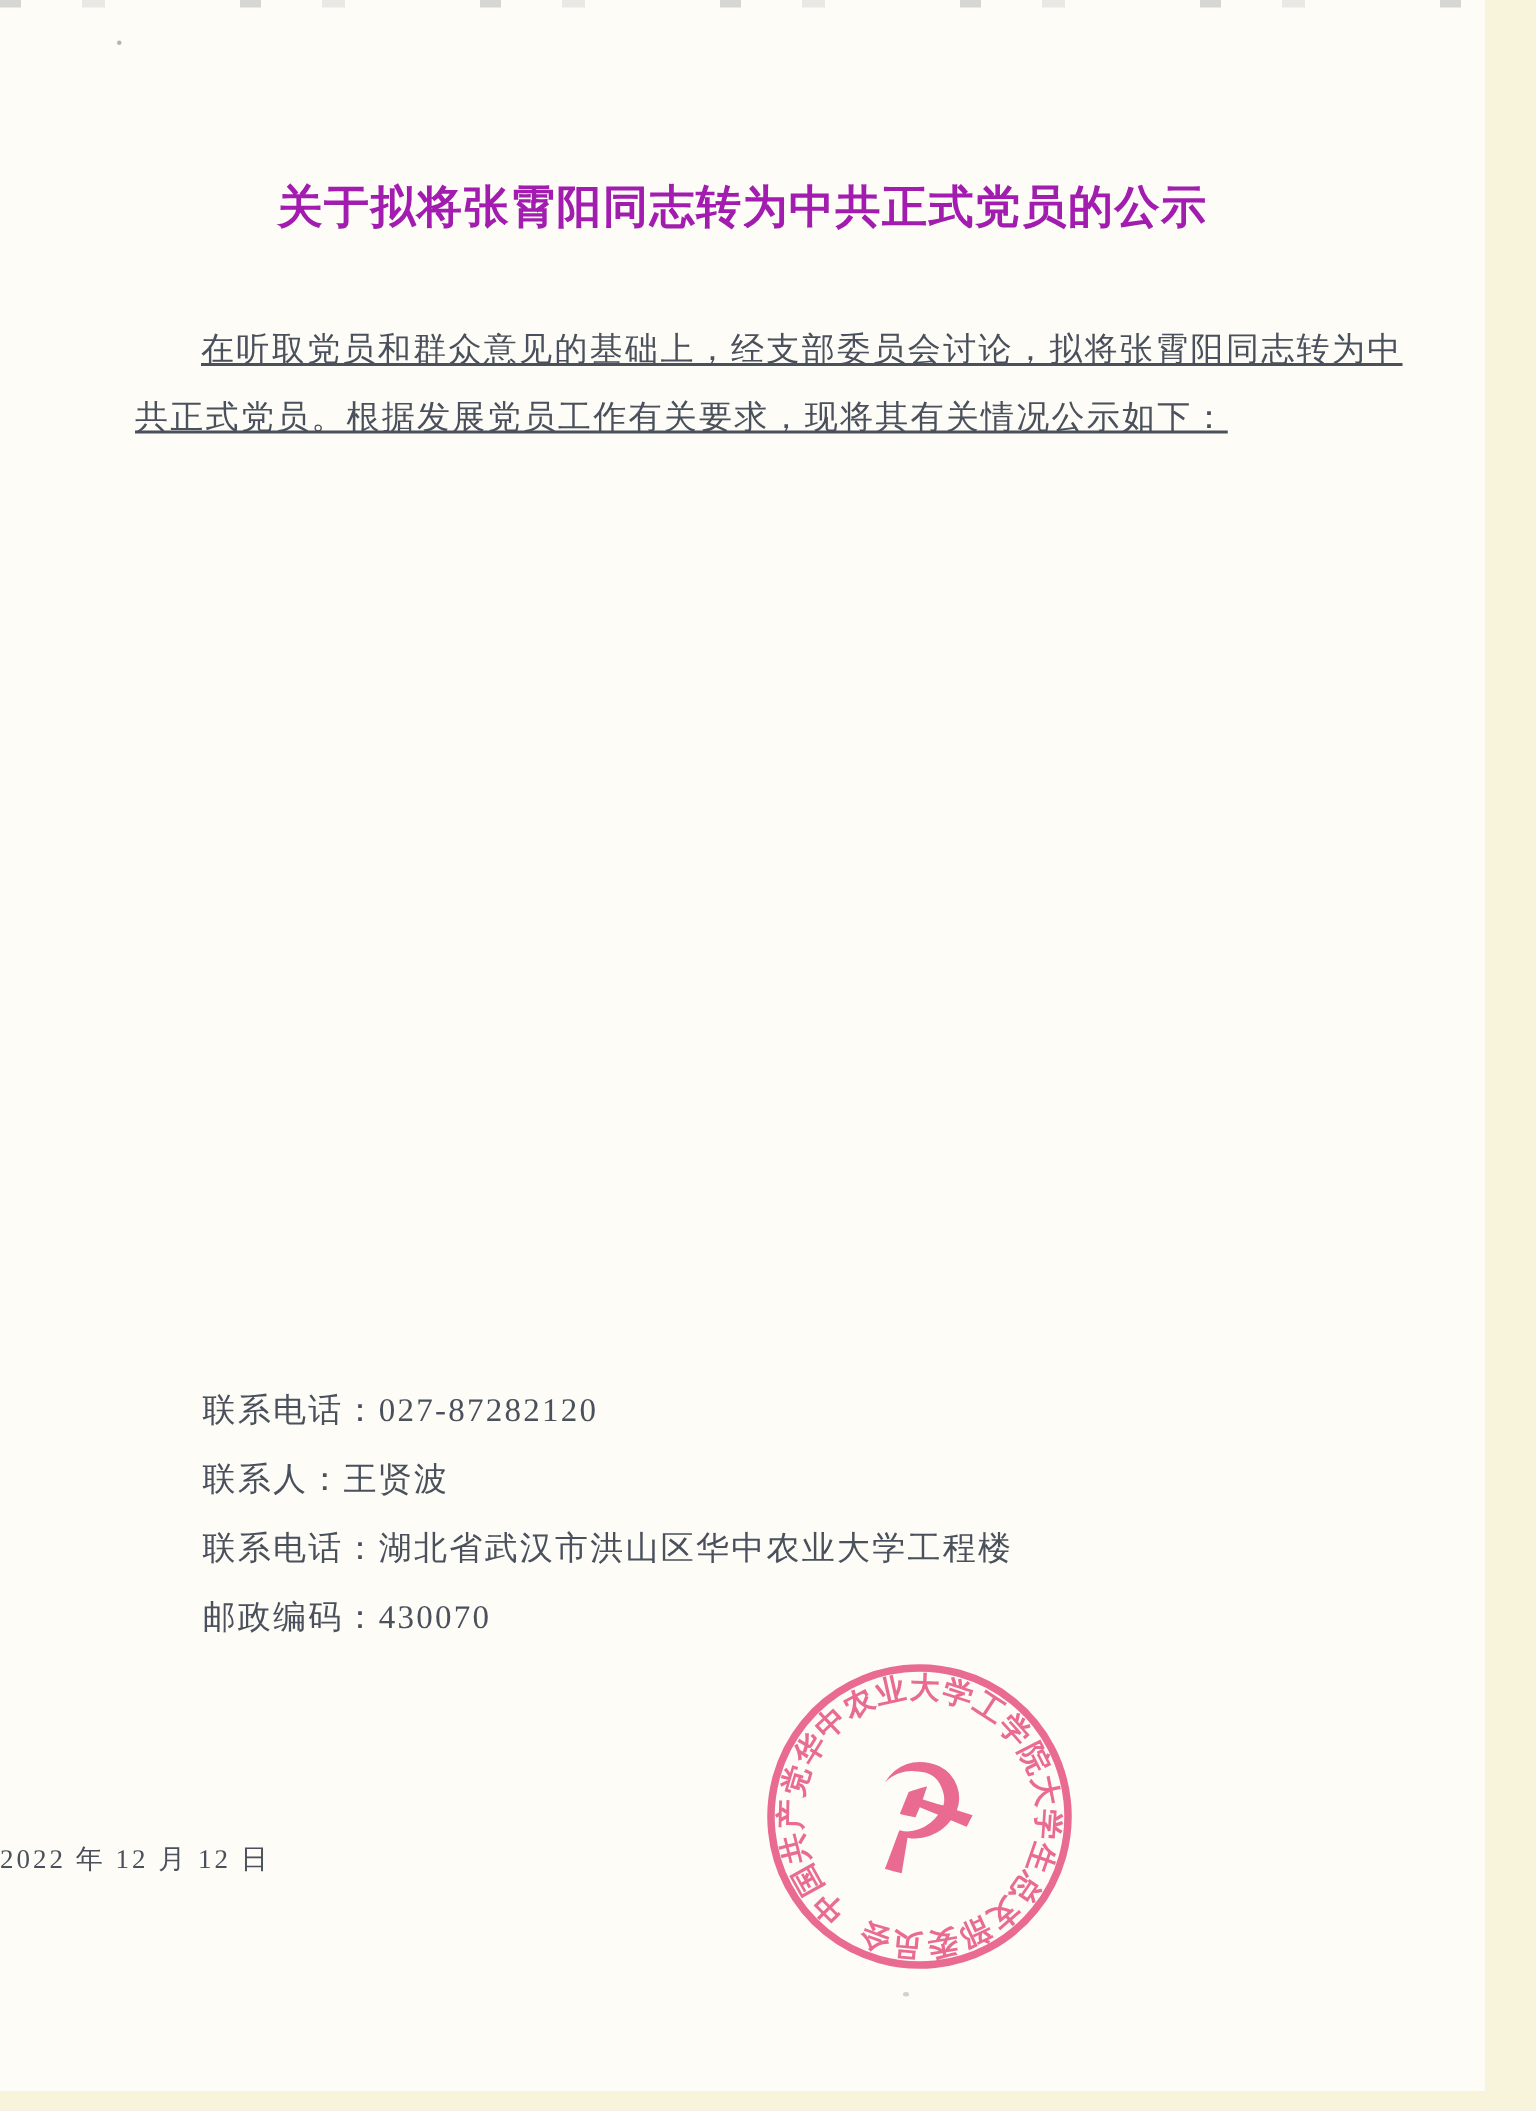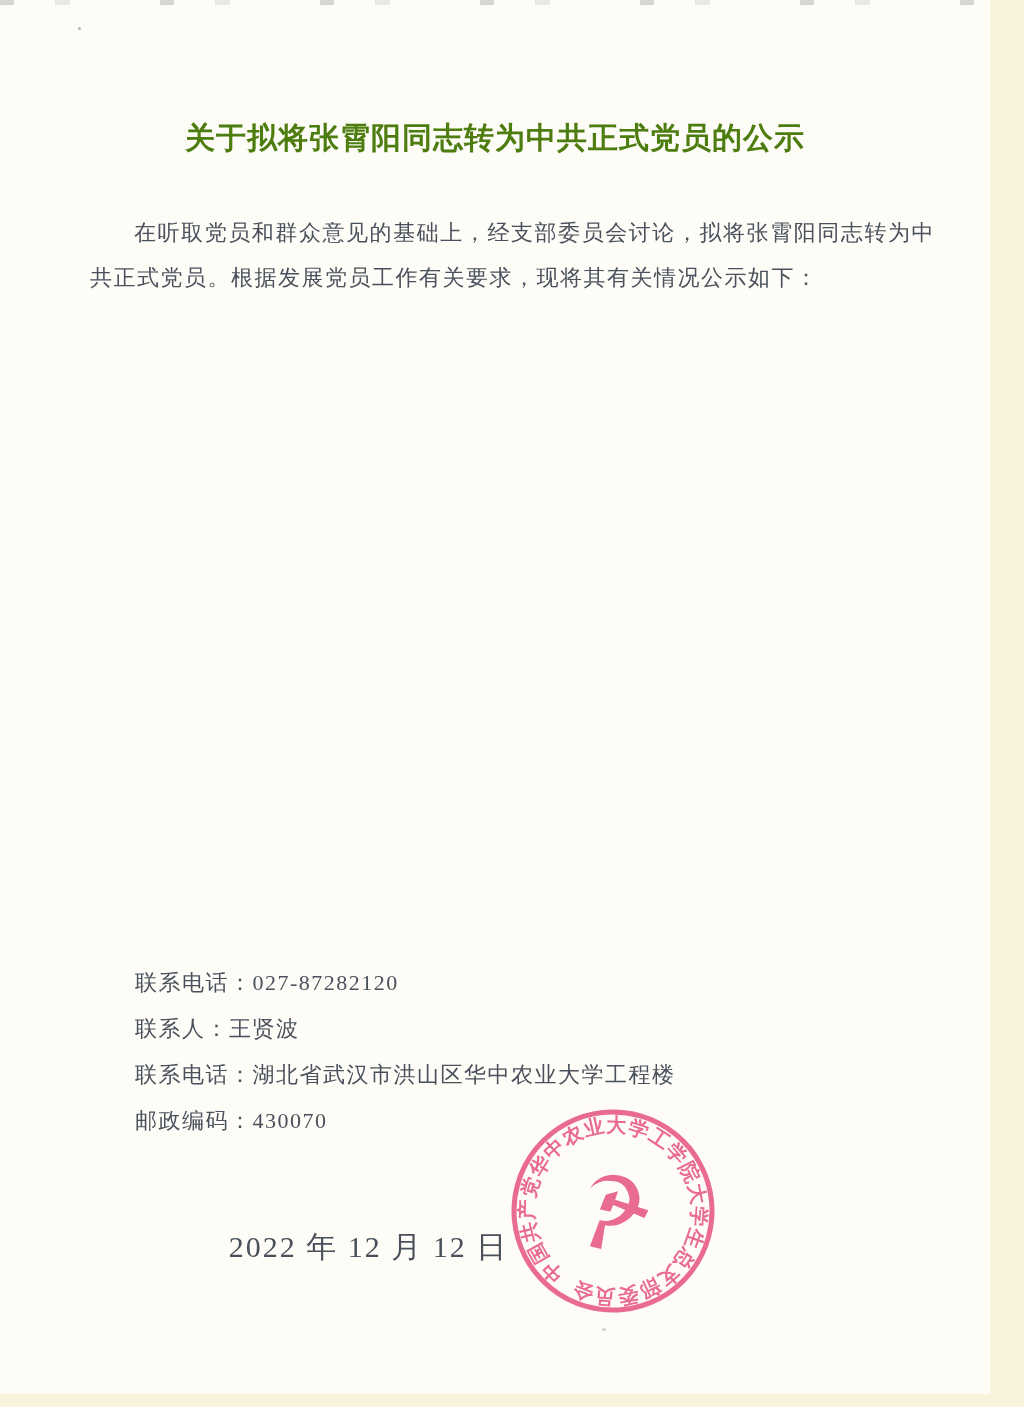--- a/index.html
+++ b/index.html
@@ -35,47 +35,48 @@
   .speck1 { left: 78px; top: 27px; width: 3px; height: 3px; }
   .speck2 { left: 602px; top: 1328px; width: 4px; height: 3px; opacity:.6; }
 
   .doc-title {
     position: absolute; top: 118px; left: 0; right: 34px;
     text-align: center;
     font-family: "DejaVu Sans", "Liberation Sans", sans-serif;
     font-weight: bold;
     font-size: 30px;
     letter-spacing: 1px;
-    color: #4d7c0f;
+    color: #a21caf;
   }
   .body-text {
     position: absolute; top: 210px; left: 90px; width: 845px;
     font-size: 22px;
     line-height: 45px;
     letter-spacing: 1.5px;
     text-align: justify;
+    text-decoration: underline;
   }
   .body-text p { margin: 0; text-indent: 2em; }
 
   .contact-block {
-    position: absolute; top: 960px; left: 135px;
+    position: absolute; top: 917px; left: 135px;
     font-size: 22px;
     line-height: 46px;
     letter-spacing: 1.5px;
   }
   .signature-line {
     position: absolute; top: 1181px; left: 0; right: 151px;
     text-align: right;
     font-size: 22px;
     letter-spacing: 2px;
   }
   .date-line {
     position: absolute; top: 1227px; left: 0; right: 287px;
-    text-align: center;
-    font-size: 30px;
+    text-align: left;
+    font-size: 18px;
     letter-spacing: 2px;
   }
   .seal {
     position: absolute; left: 507px; top: 1105px;
     width: 212px; height: 212px;
     mix-blend-mode: multiply;
     opacity: 0.82;
   }
   .seal svg { display: block; }
 </style>

